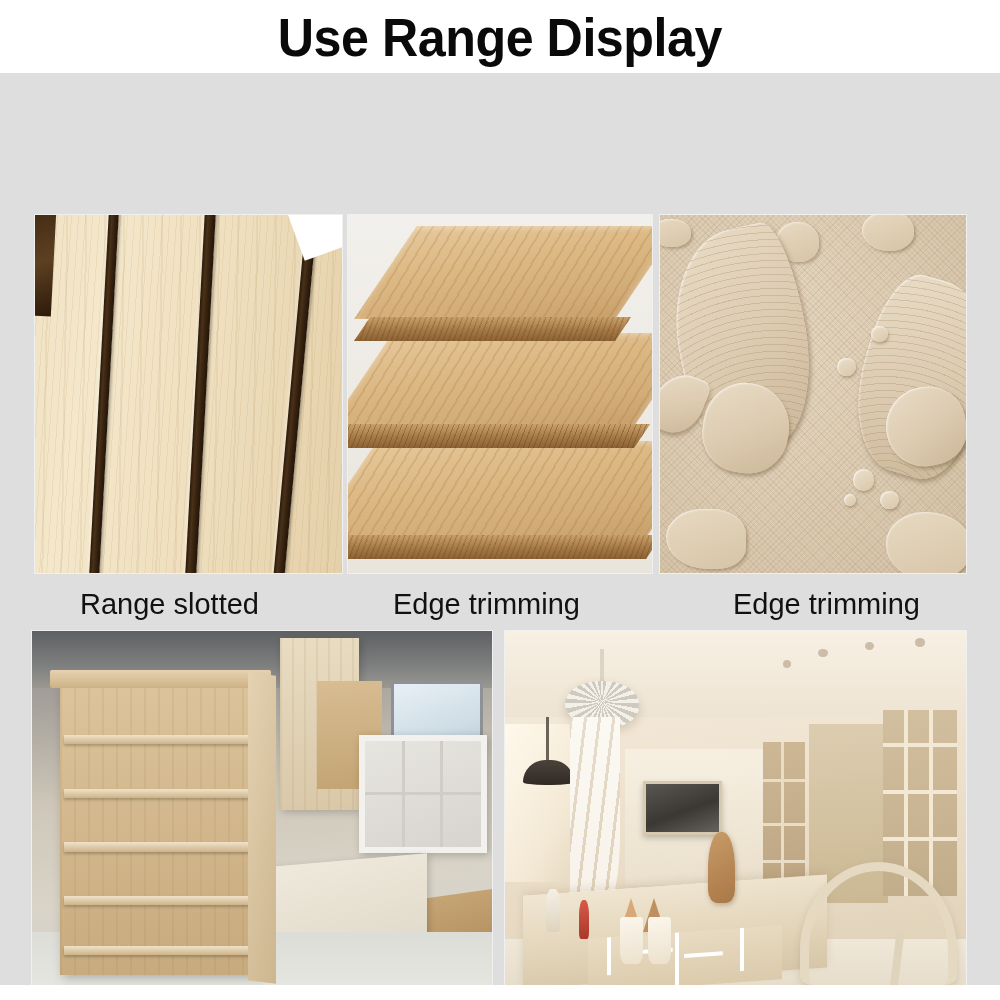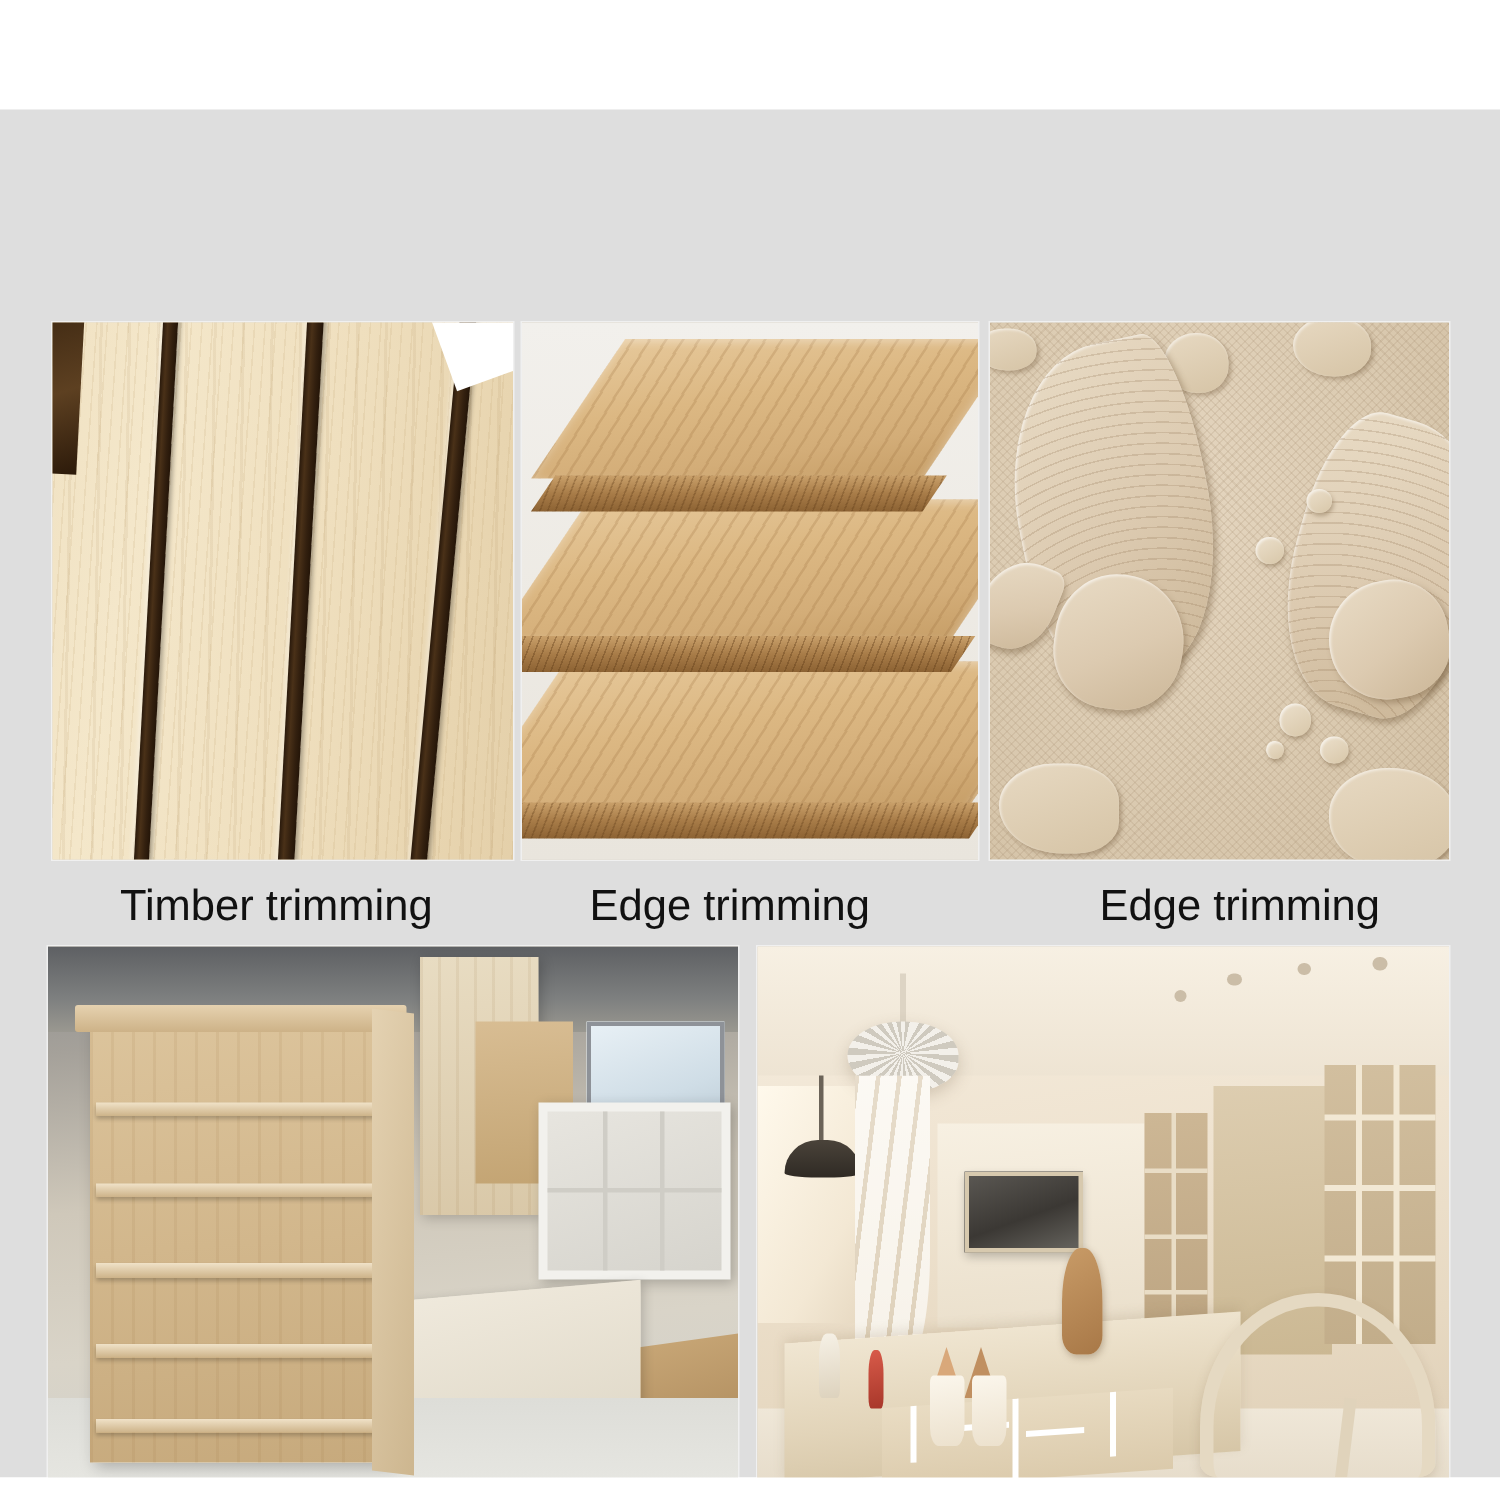--- a/index.html
+++ b/index.html
@@ -351,20 +351,23 @@
   
   .cap-1 { left: 80px;  top: 514px; }
   .cap-2 { left: 393px; top: 514px; }
   .cap-3 { left: 733px; top: 514px; }
 </style>
 </head>
 <body>
 
 <div class="page">
 
+  <div class="header">
+    <div class="header-title">Use Range Display</div>
+  </div>
 
   <div class="board">
 
     <div class="photo p1">
       <div class="p1-wood"></div>
       <div class="slot slot-2"></div>
       <div class="slot slot-1"></div>
       <div class="slot slot-3"></div>
       <div class="p1-edge"></div>
       <div class="p1-corner"></div>
@@ -402,21 +405,21 @@
       <div class="koi koi-head-2"></div>
       <div class="bubble bu-1"></div>
       <div class="bubble bu-2"></div>
       <div class="bubble bu-3"></div>
       <div class="bubble bu-4"></div>
       <div class="bubble bu-5"></div>
       <div class="lotus lo-4"></div>
       <div class="lotus lo-5"></div>
     </div>
 
-    <div class="caption cap-1">Timber trimming</div>
+    <div class="caption cap-1">Range slotted</div>
     <div class="caption cap-2">Edge trimming</div>
     <div class="caption cap-3">Edge trimming</div>
 
     <div class="photo p4">
       <div class="p4-bg"></div>
       <div class="ws-ceiling"></div>
       <div class="ws-window"></div>
       <div class="ws-cab"></div>
       <div class="ws-cab2"></div>
       <div class="ws-cube">

